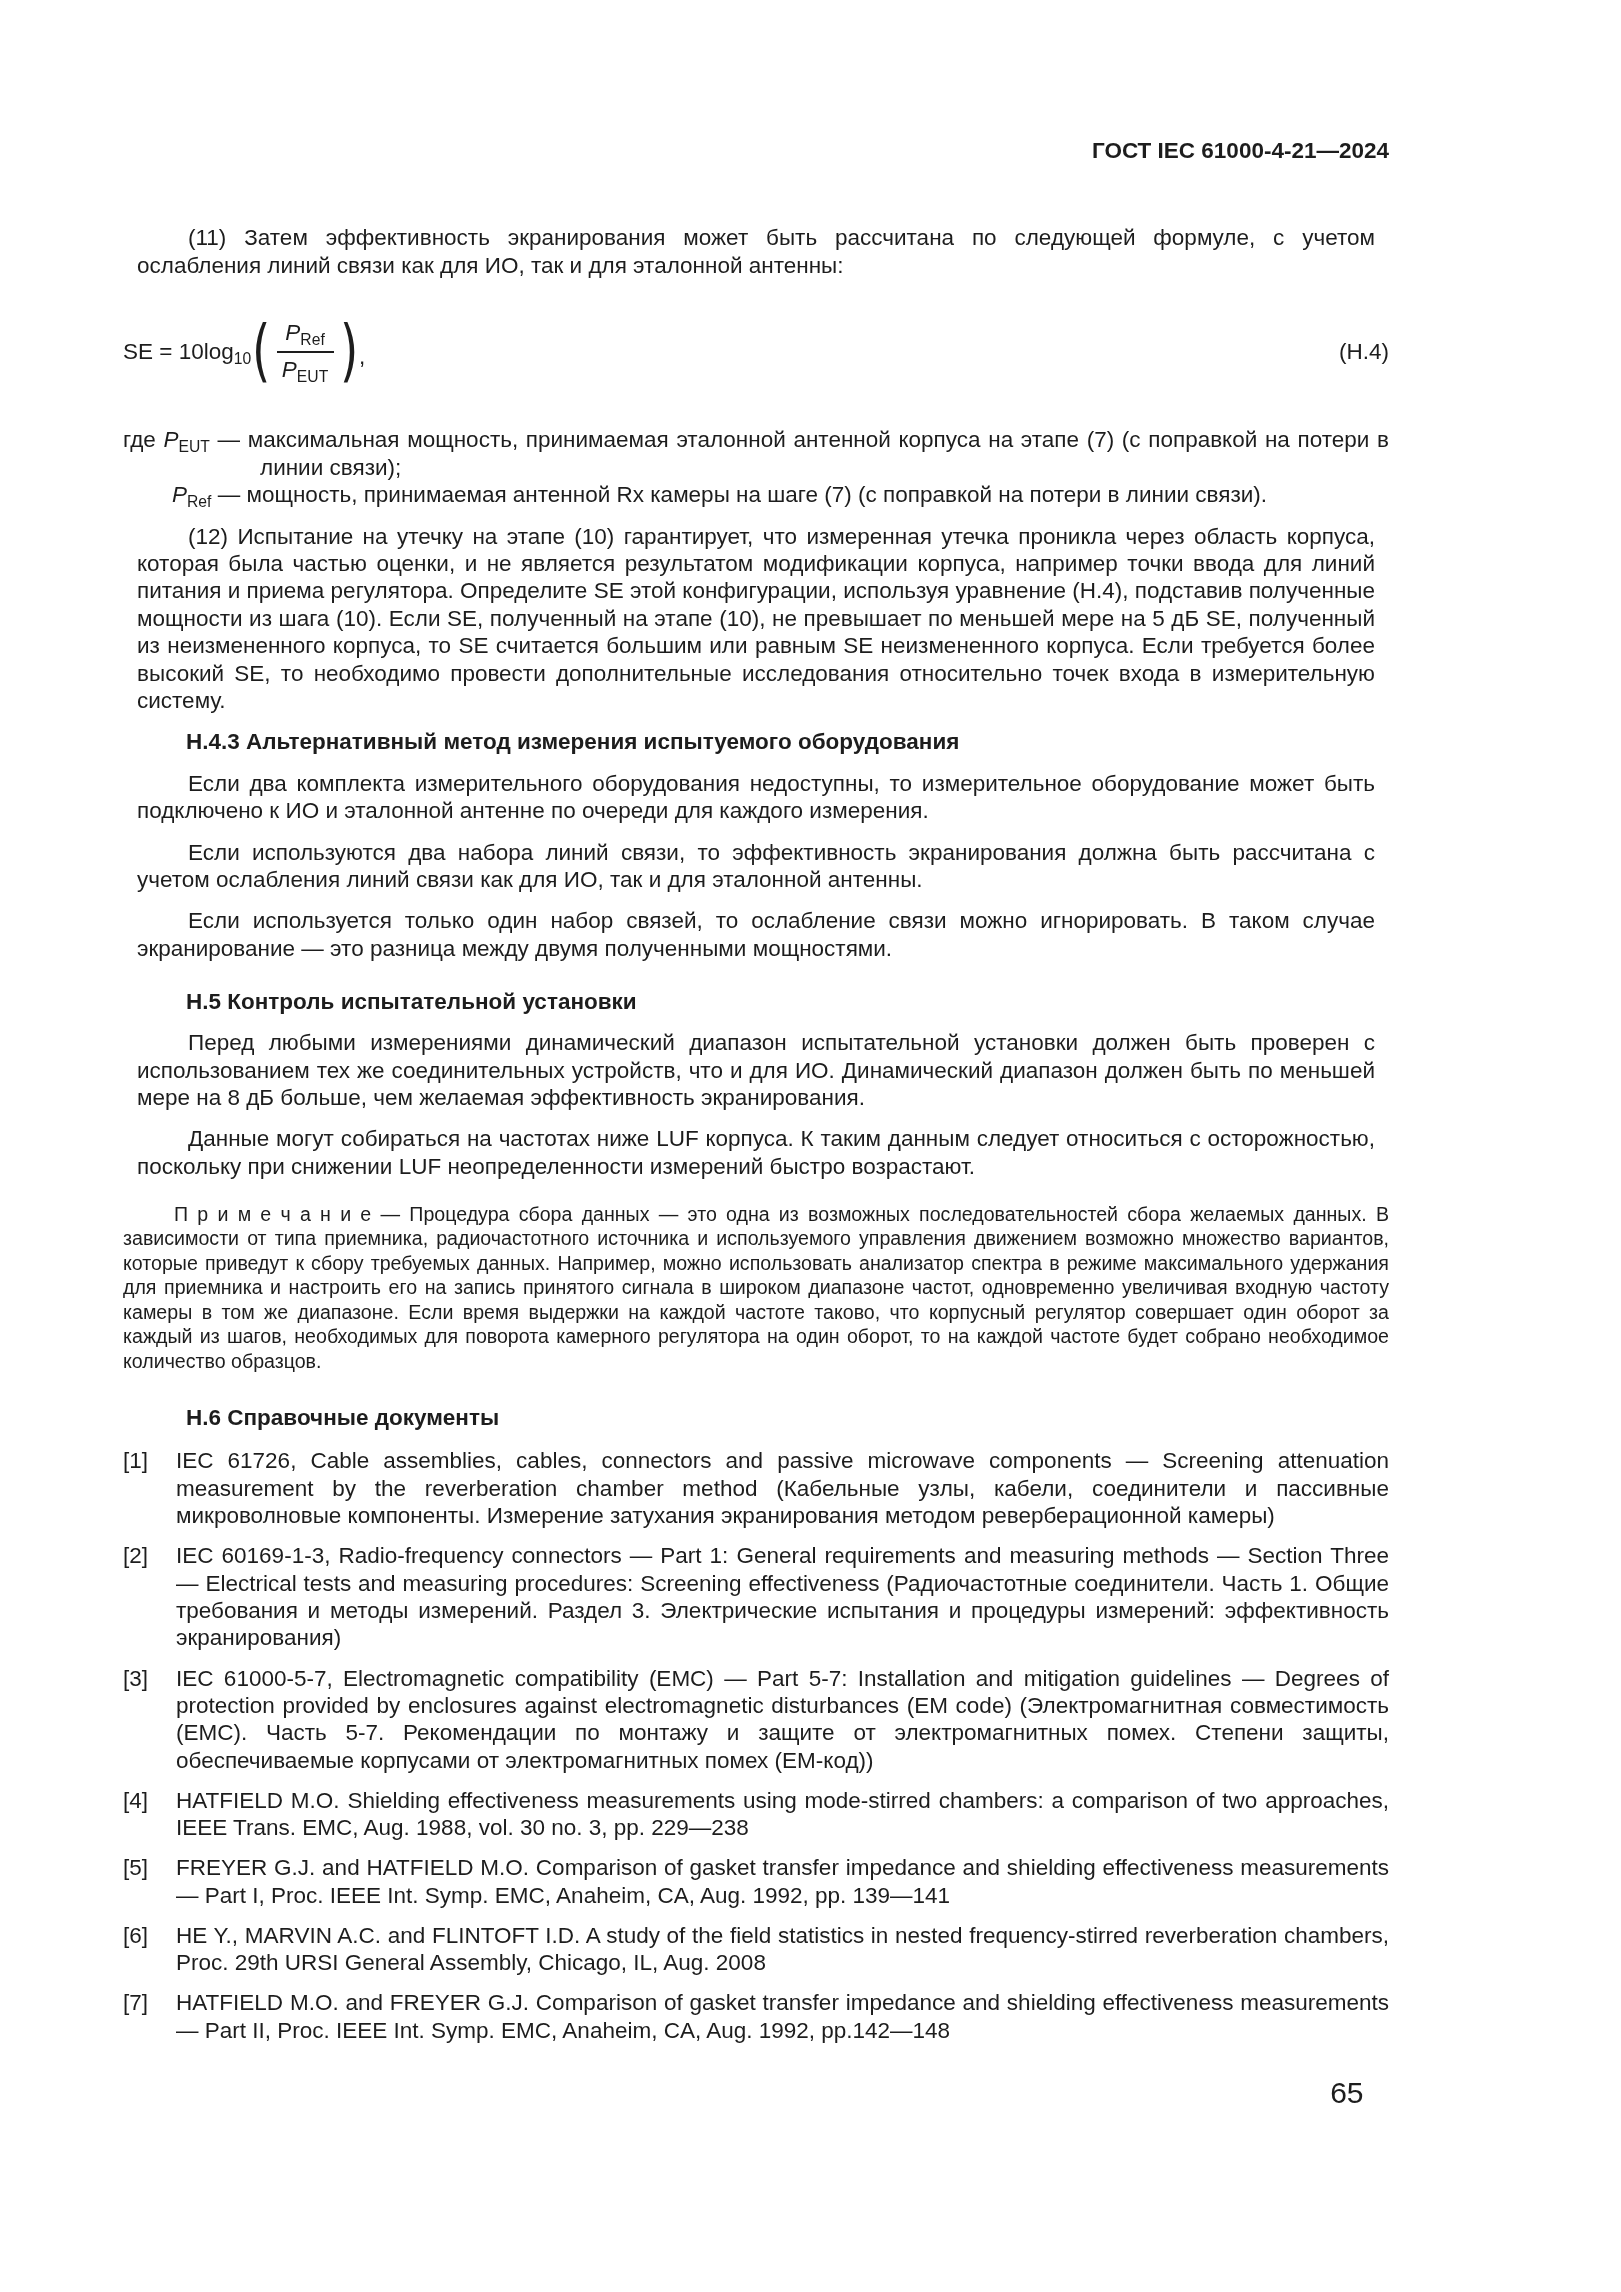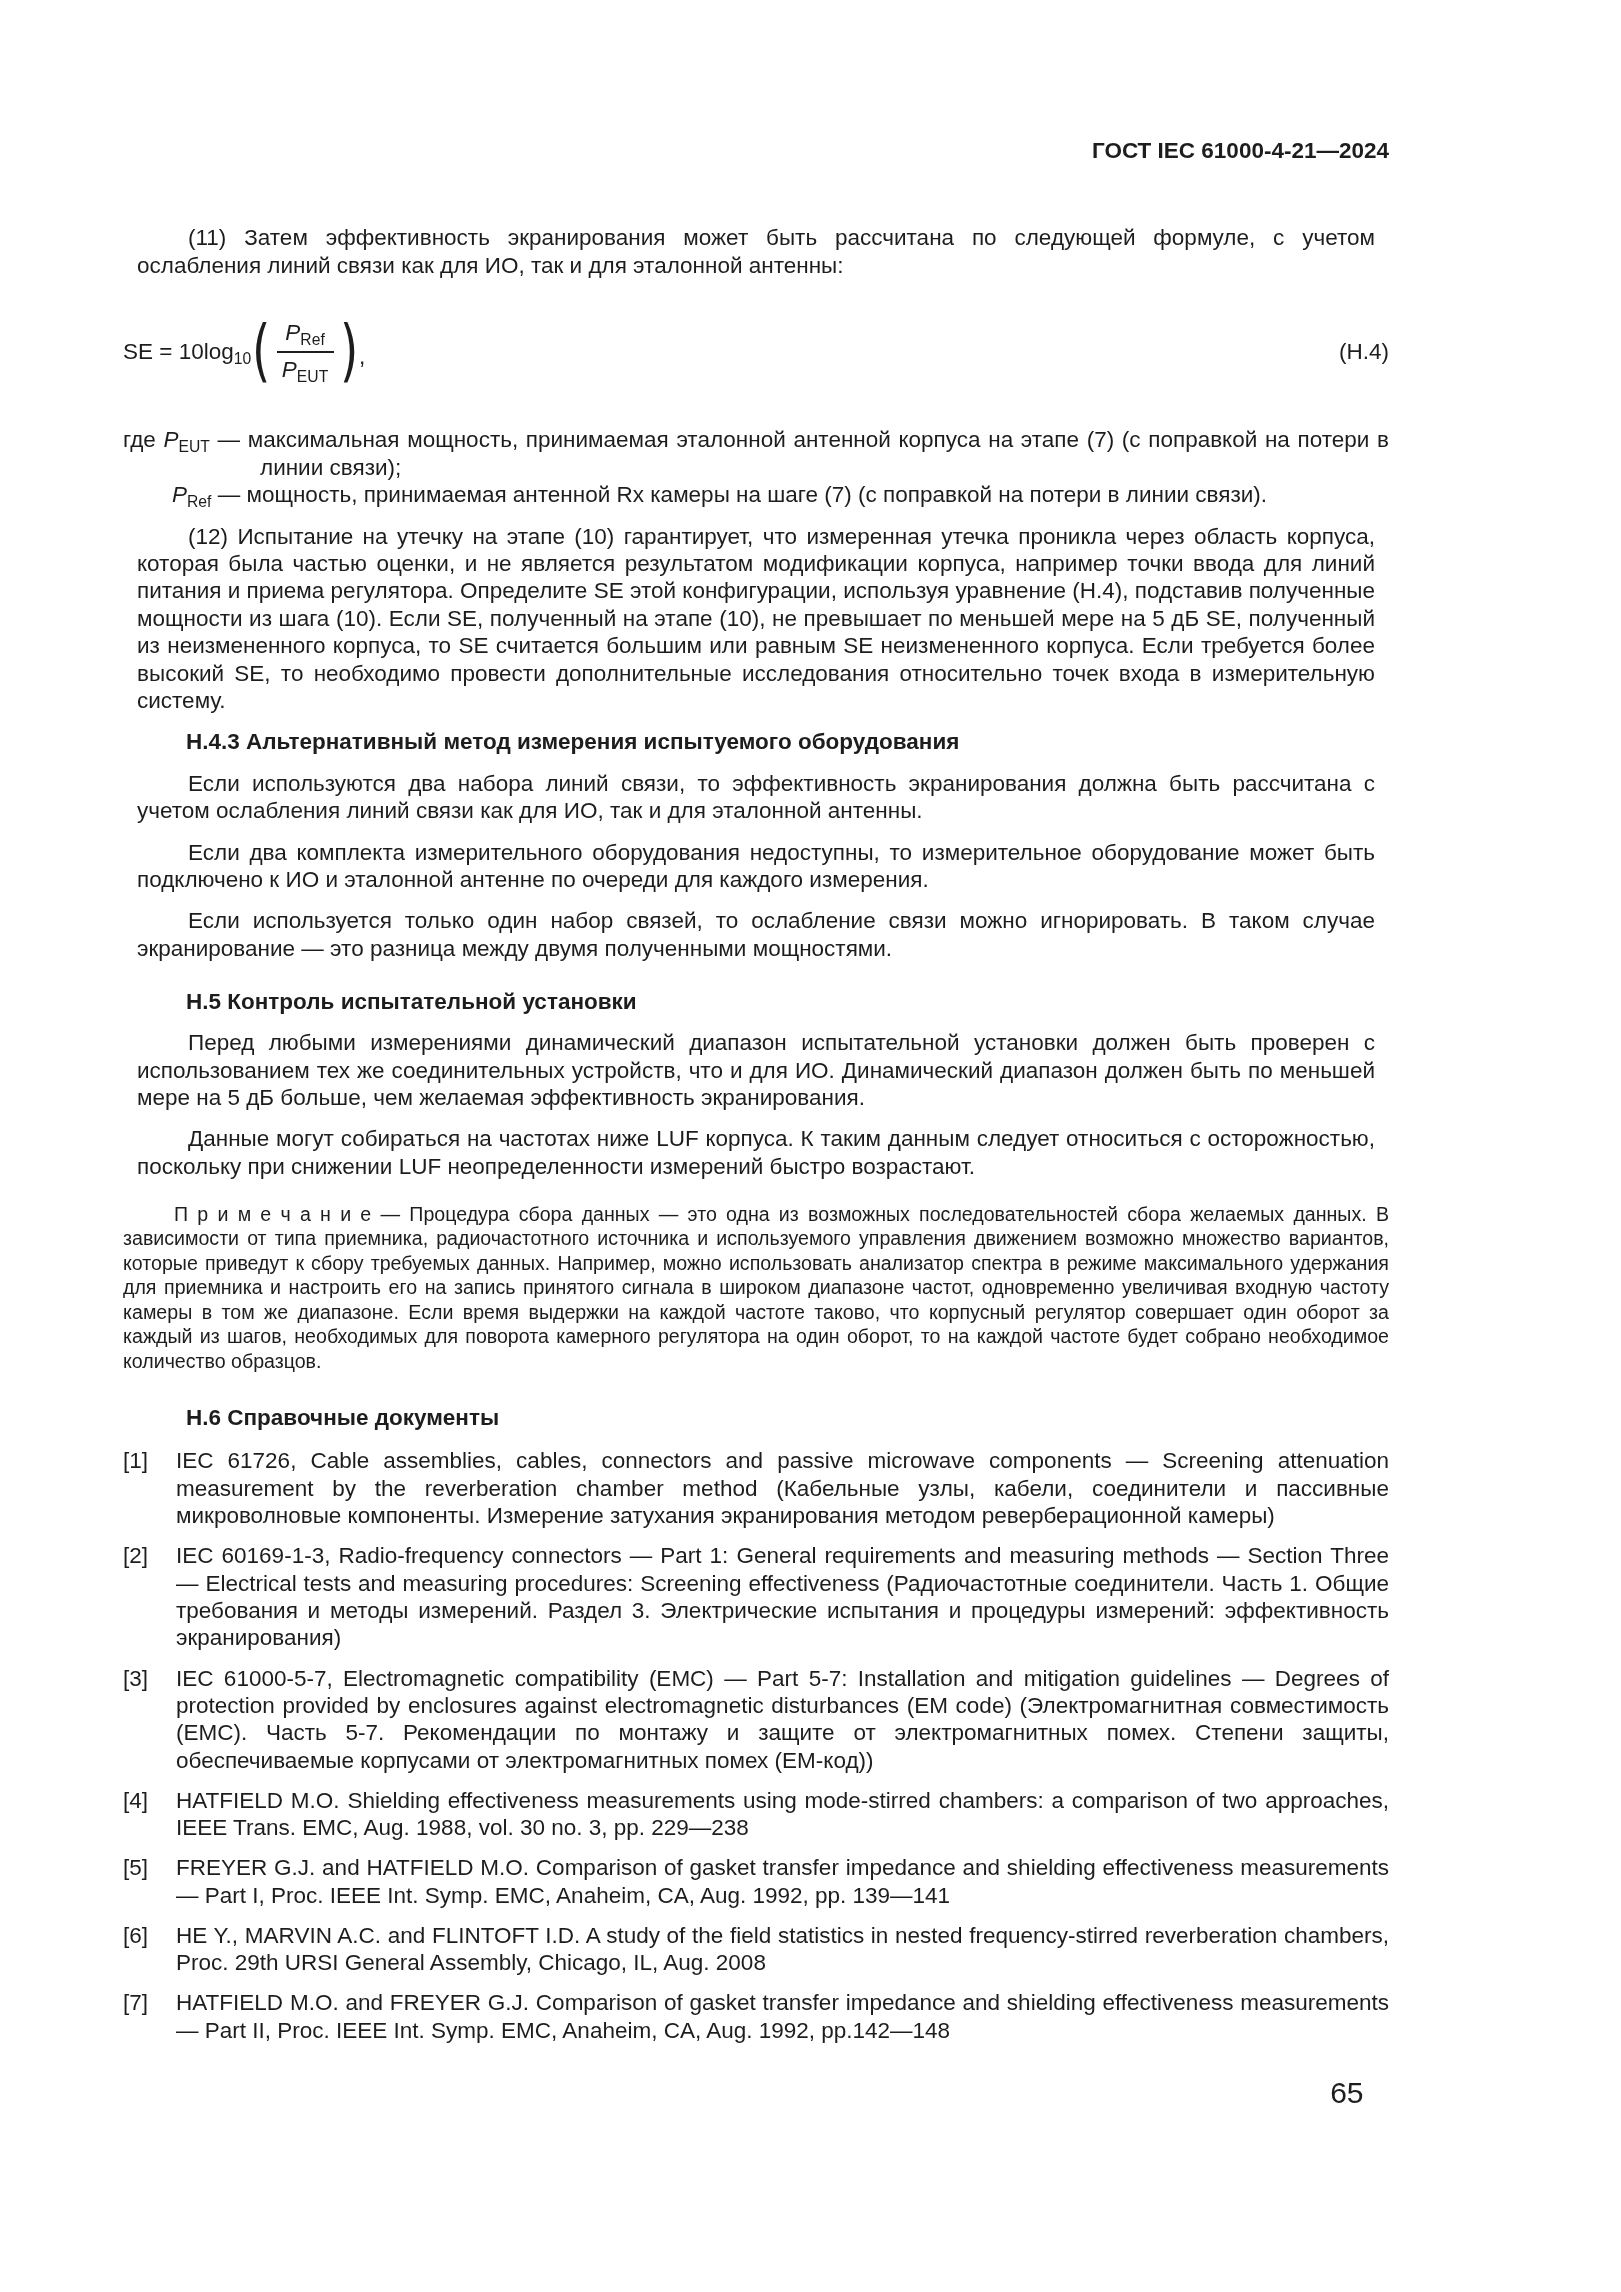--- a/index.html
+++ b/index.html
@@ -147,27 +147,27 @@
     <span class="f-italic">P</span><sub>EUT</sub>
     <span>— максимальная мощность, принимаемая эталонной антенной корпуса на этапе (7) (с поправкой на потери в линии связи);</span></p>
 
   <p class="where-item where-ref"><span class="f-italic">P</span><sub>Ref</sub>
     <span>— мощность, принимаемая антенной Rx камеры на шаге (7) (с поправкой на потери в линии связи).</span></p>
 
   <p class="body-text">(12) Испытание на утечку на этапе (10) гарантирует, что измеренная утечка проникла через область корпуса, которая была частью оценки, и не является результатом модификации корпуса, например точки ввода для линий питания и приема регулятора. Определите SE этой конфигурации, используя уравнение (Н.4), подставив полученные мощности из шага (10). Если SE, полученный на этапе (10), не превышает по меньшей мере на 5 дБ SE, полученный из неизмененного корпуса, то SE считается большим или равным SE неизмененного корпуса. Если требуется более высокий SE, то необходимо провести дополнительные исследования относительно точек входа в измерительную систему.</p>
 
   <p class="heading heading-h443">Н.4.3 Альтернативный метод измерения испытуемого оборудования</p>
 
+  <p class="body-text">Если два комплекта измерительного оборудования недоступны, то измерительное оборудование может быть подключено к ИО и эталонной антенне по очереди для каждого измерения.</p>
   <p class="body-text">Если используются два набора линий связи, то эффективность экранирования должна быть рассчитана с учетом ослабления линий связи как для ИО, так и для эталонной антенны.</p>
-  <p class="body-text">Если два комплекта измерительного оборудования недоступны, то измерительное оборудование может быть подключено к ИО и эталонной антенне по очереди для каждого измерения.</p>
   <p class="body-text">Если используется только один набор связей, то ослабление связи можно игнорировать. В таком случае экранирование — это разница между двумя полученными мощностями.</p>
 
   <p class="heading heading-h5">Н.5 Контроль испытательной установки</p>
 
-  <p class="body-text">Перед любыми измерениями динамический диапазон испытательной установки должен быть проверен с использованием тех же соединительных устройств, что и для ИО. Динамический диапазон должен быть по меньшей мере на 5 дБ больше, чем желаемая эффективность экранирования.</p>
+  <p class="body-text">Перед любыми измерениями динамический диапазон испытательной установки должен быть проверен с использованием тех же соединительных устройств, что и для ИО. Динамический диапазон должен быть по меньшей мере на 8 дБ больше, чем желаемая эффективность экранирования.</p>
   <p class="body-text">Данные могут собираться на частотах ниже LUF корпуса. К таким данным следует относиться с осторожностью, поскольку при снижении LUF неопределенности измерений быстро возрастают.</p>
 
   <p class="note-block">П р и м е ч а н и е — Процедура сбора данных — это одна из возможных последовательностей сбора желаемых данных. В зависимости от типа приемника, радиочастотного источника и используемого управления движением возможно множество вариантов, которые приведут к сбору требуемых данных. Например, можно использовать анализатор спектра в режиме максимального удержания для приемника и настроить его на запись принятого сигнала в широком диапазоне частот, одновременно увеличивая входную частоту камеры в том же диапазоне. Если время выдержки на каждой частоте таково, что корпусный регулятор совершает один оборот за каждый из шагов, необходимых для поворота камерного регулятора на один оборот, то на каждой частоте будет собрано необходимое количество образцов.</p>
 
   <p class="heading heading-h6">Н.6 Справочные документы</p>
 
   <div class="refs">
     <div class="ref">
       <span class="ref-num">[1]</span>
       <span class="ref-text">IEC 61726, Cable assemblies, cables, connectors and passive microwave components — Screening attenuation measurement by the reverberation chamber method (Кабельные узлы, кабели, соединители и пассивные микроволновые компоненты. Измерение затухания экранирования методом реверберационной камеры)</span>

